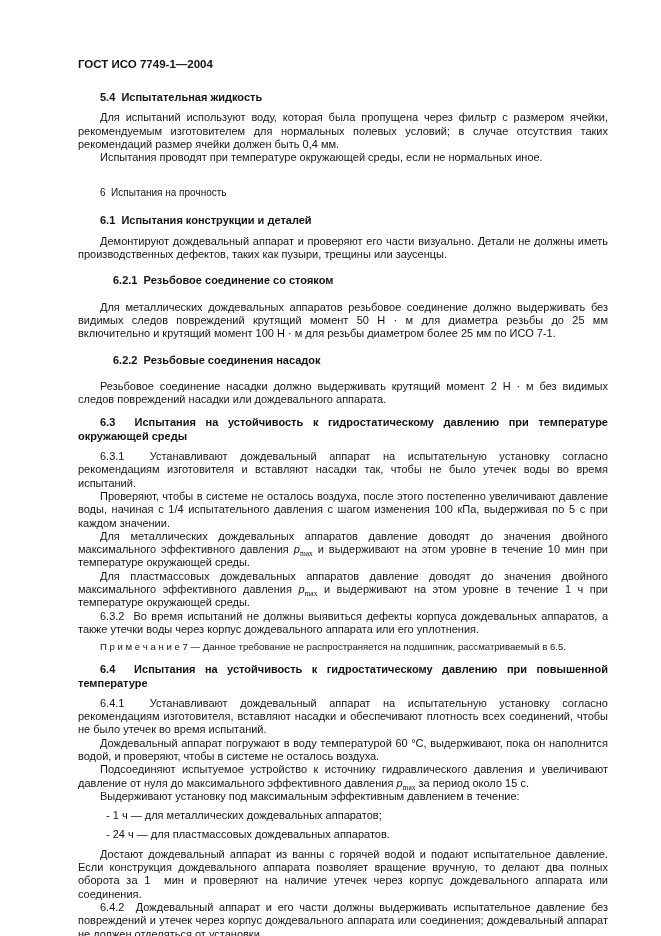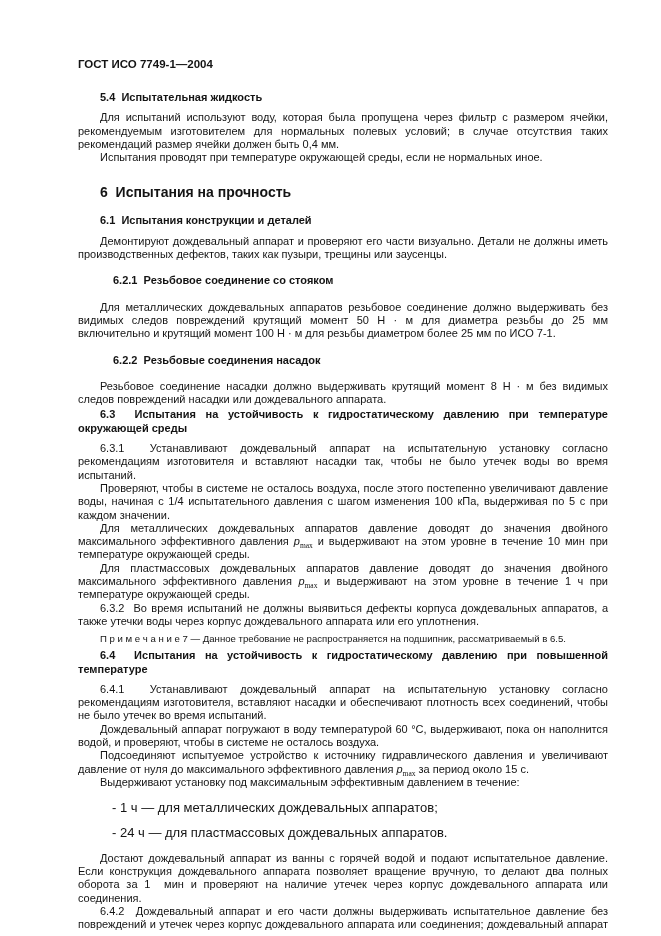--- a/index.html
+++ b/index.html
@@ -10,38 +10,38 @@
   }
   .page{
     box-sizing:border-box;width:661px;height:936px;
     padding:58px 53px 0 78px;overflow:hidden;background:#ffffff;
   }
   .doc-header{
     font-weight:bold;font-size:11.5px;line-height:13px;
     margin:0 0 20px 0;
   }
   .h-section{
-    font-weight:bold;font-size:14px;line-height:17px;
+    font-weight:normal;font-size:10px;line-height:17px;
     margin:20px 0 13px 0;text-indent:22px;
   }
   .h-sub{
     font-weight:bold;font-size:11px;line-height:13.3px;
-    margin:2px 0 7px 0;text-indent:22px;text-align:justify;
+    margin:10px 0 7px 0;text-indent:22px;text-align:justify;
   }
   .h-subsub{
     font-weight:bold;font-size:11px;line-height:13.3px;
     margin:13px;text-indent:22px;
   }
   .para{
     font-size:11px;line-height:13.3px;margin:0;
     text-indent:22px;text-align:justify;
     hyphens:auto;-webkit-hyphens:auto;
   }
   .list-item{
-    font-size:13px;line-height:13.3px;margin:12px;
+    font-size:11px;line-height:13.3px;margin:6px;
     text-indent:22px;text-align:left;
   }
   .note{
     font-size:9.6px;line-height:12px;margin:5px 0 4px 0;
     text-indent:22px;text-align:justify;
   }
   .pvar{font-style:italic;}
   .pvar sub{font-style:normal;font-size:7.5px;line-height:0;font-family:Liberation Serif, serif;}
   .page-number{
     font-size:11px;line-height:13px;margin-top:11px;
@@ -61,21 +61,21 @@
     <p class="para">Испытания проводят при температуре окружающей среды, если не нормальных иное.</p>
 
     <h2 class="h-section">6&nbsp; Испытания на прочность</h2>
 
     <h3 class="h-sub">6.1&nbsp; Испытания конструкции и деталей</h3>
     <p class="para">Демонтируют дождевальный аппарат и проверяют его части визуально. Детали не должны иметь производственных дефектов, таких как пузыри, трещины или заусенцы.</p>
 
     <h4 class="h-subsub">6.2.1&nbsp; Резьбовое соединение со стояком</h4>
     <p class="para">Для металлических дождевальных аппаратов резьбовое соединение должно выдерживать без видимых следов повреждений крутящий момент 50 Н · м для диаметра резьбы до 25 мм включительно и крутящий момент 100 Н · м для резьбы диаметром более 25 мм по ИСО 7-1.</p>
     <h4 class="h-subsub">6.2.2&nbsp; Резьбовые соединения насадок</h4>
-    <p class="para">Резьбовое соединение насадки должно выдерживать крутящий момент 8 Н · м без видимых следов повреждений насадки или дождевального аппарата.</p>
+    <p class="para">Резьбовое соединение насадки должно выдерживать крутящий момент 2 Н · м без видимых следов повреждений насадки или дождевального аппарата.</p>
 
     <h3 class="h-sub">6.3&nbsp; Испытания на устойчивость к гидростатическому давлению при температуре окружающей среды</h3>
     <p class="para">6.3.1&nbsp; Устанавливают дождевальный аппарат на испытательную установку согласно рекомендациям изготовителя и вставляют насадки так, чтобы не было утечек воды во время испытаний.</p>
     <p class="para">Проверяют, чтобы в системе не осталось воздуха, после этого постепенно увеличивают давление воды, начиная с 1/4 испытательного давления с шагом изменения 100 кПа, выдерживая по 5 с при каждом значении.</p>
 
     <p class="para"><span>Для металлических дождевальных аппаратов давление доводят до значения двойного максимального эффективного давления </span><i class="pvar"><span>p</span><sub>max</sub></i><span> и выдерживают на этом уровне в течение 10 мин при температуре окружающей среды.</span></p>
 
     <p class="para"><span>Для пластмассовых дождевальных аппаратов давление доводят до значения двойного максимального эффективного давления </span><i class="pvar"><span>p</span><sub>max</sub></i><span> и выдерживают на этом уровне в течение 1 ч при температуре окружающей среды.</span></p>
 
     <p class="para">6.3.2&nbsp; Во время испытаний не должны выявиться дефекты корпуса дождевальных аппаратов, а также утечки воды через корпус дождевального аппарата или его уплотнения.</p>

